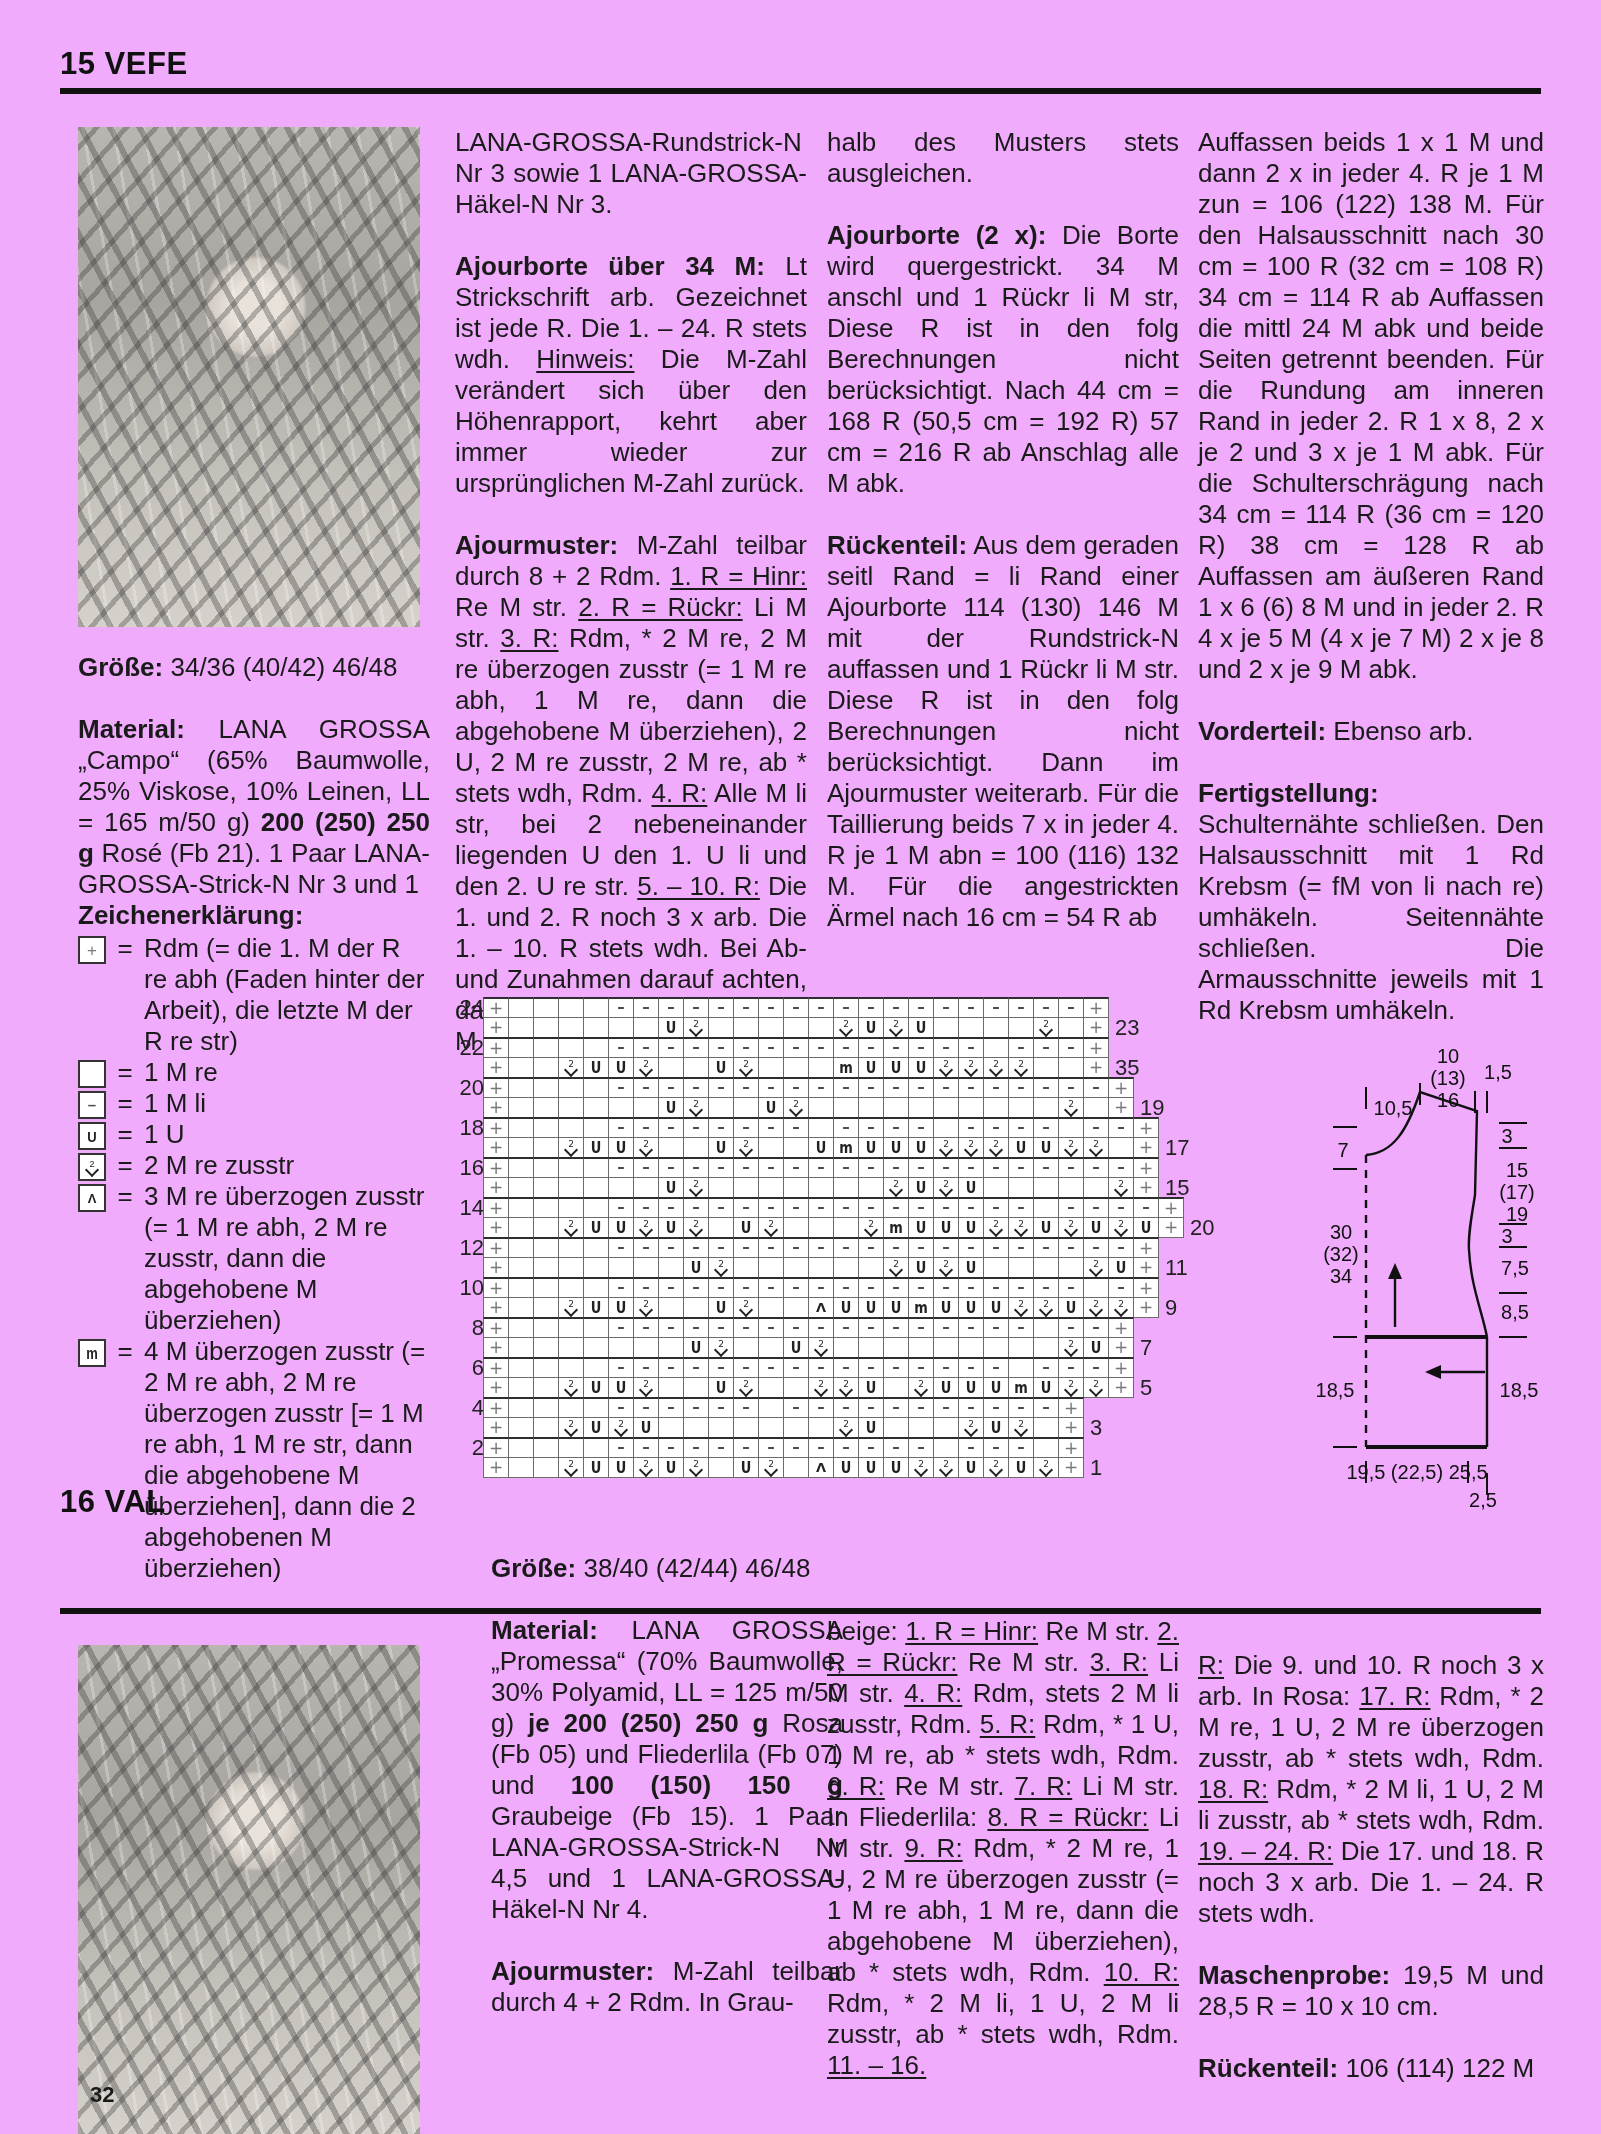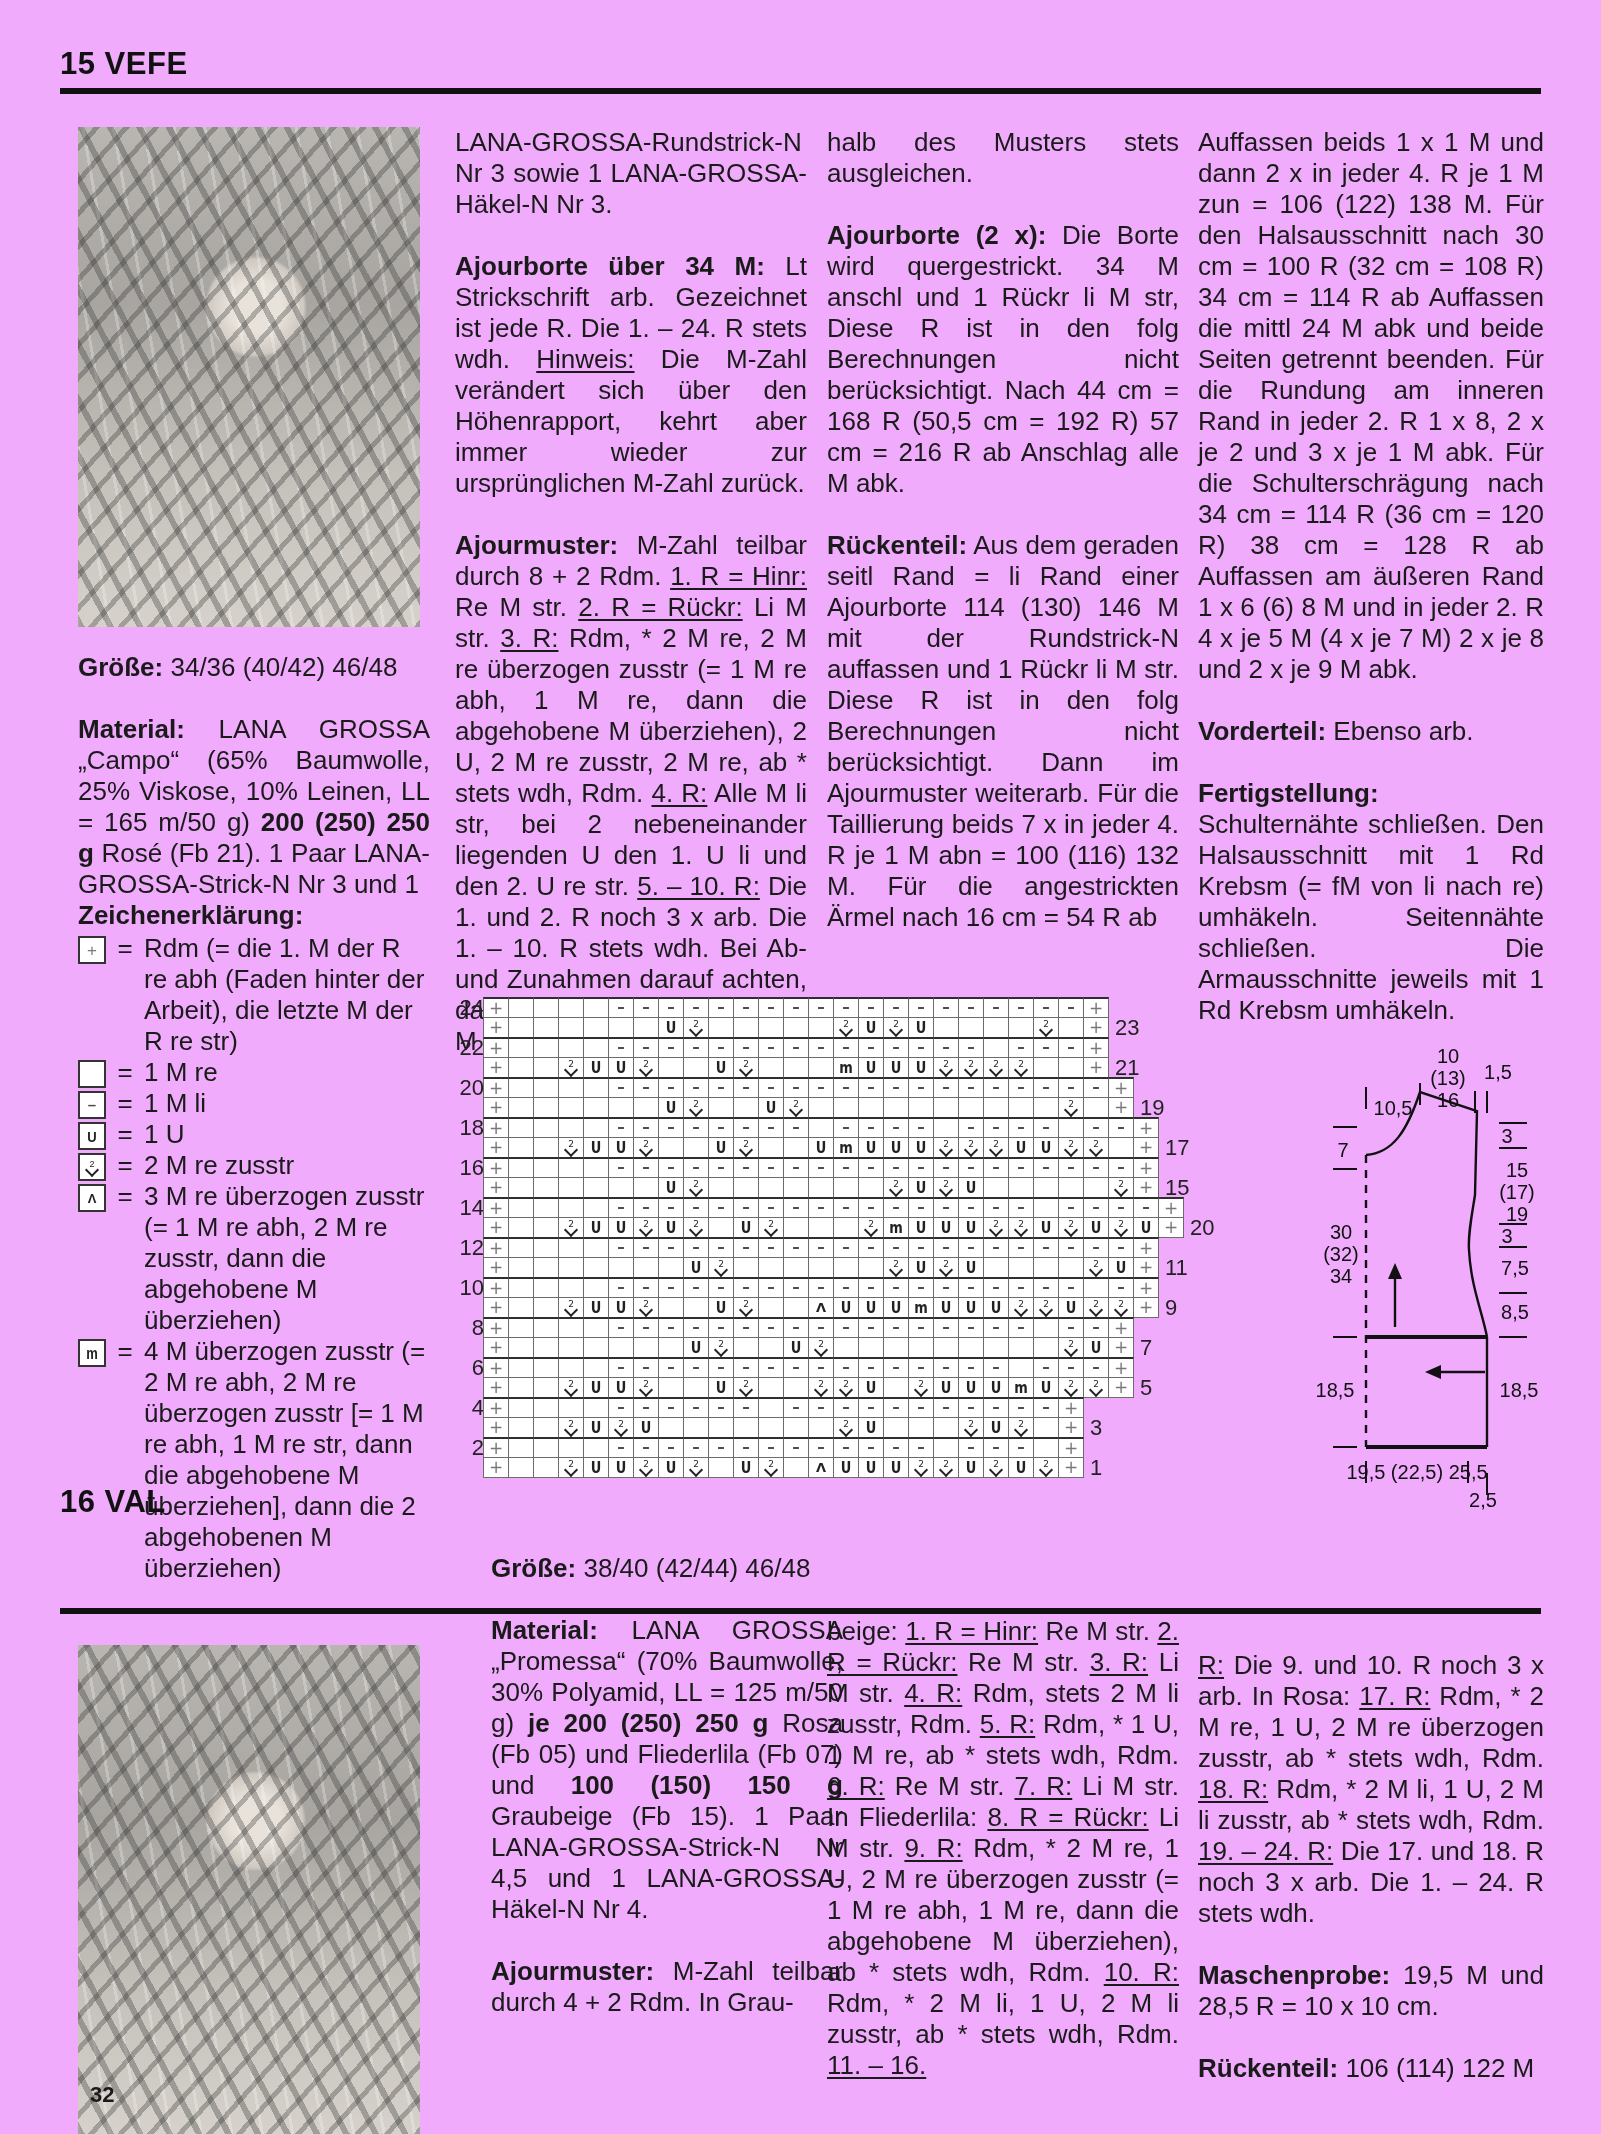--- a/index.html
+++ b/index.html
@@ -430,21 +430,21 @@
           <span class="g-v">
             <b>2</b>
             <i></i>
           </span>
         </span>
         <span class="cell"></span>
         <span class="cell"></span>
         <span class="cell">
           <span class="g-plus">+</span>
         </span>
-        <span class="cnum r">21</span>
+        <span class="cnum r">35</span>
       </div>
       <div class="crow thick">
         <span class="cnum l">20</span>
         <span class="cell">
           <span class="g-plus">+</span>
         </span>
         <span class="cell"></span>
         <span class="cell"></span>
         <span class="cell"></span>
         <span class="cell"></span>

